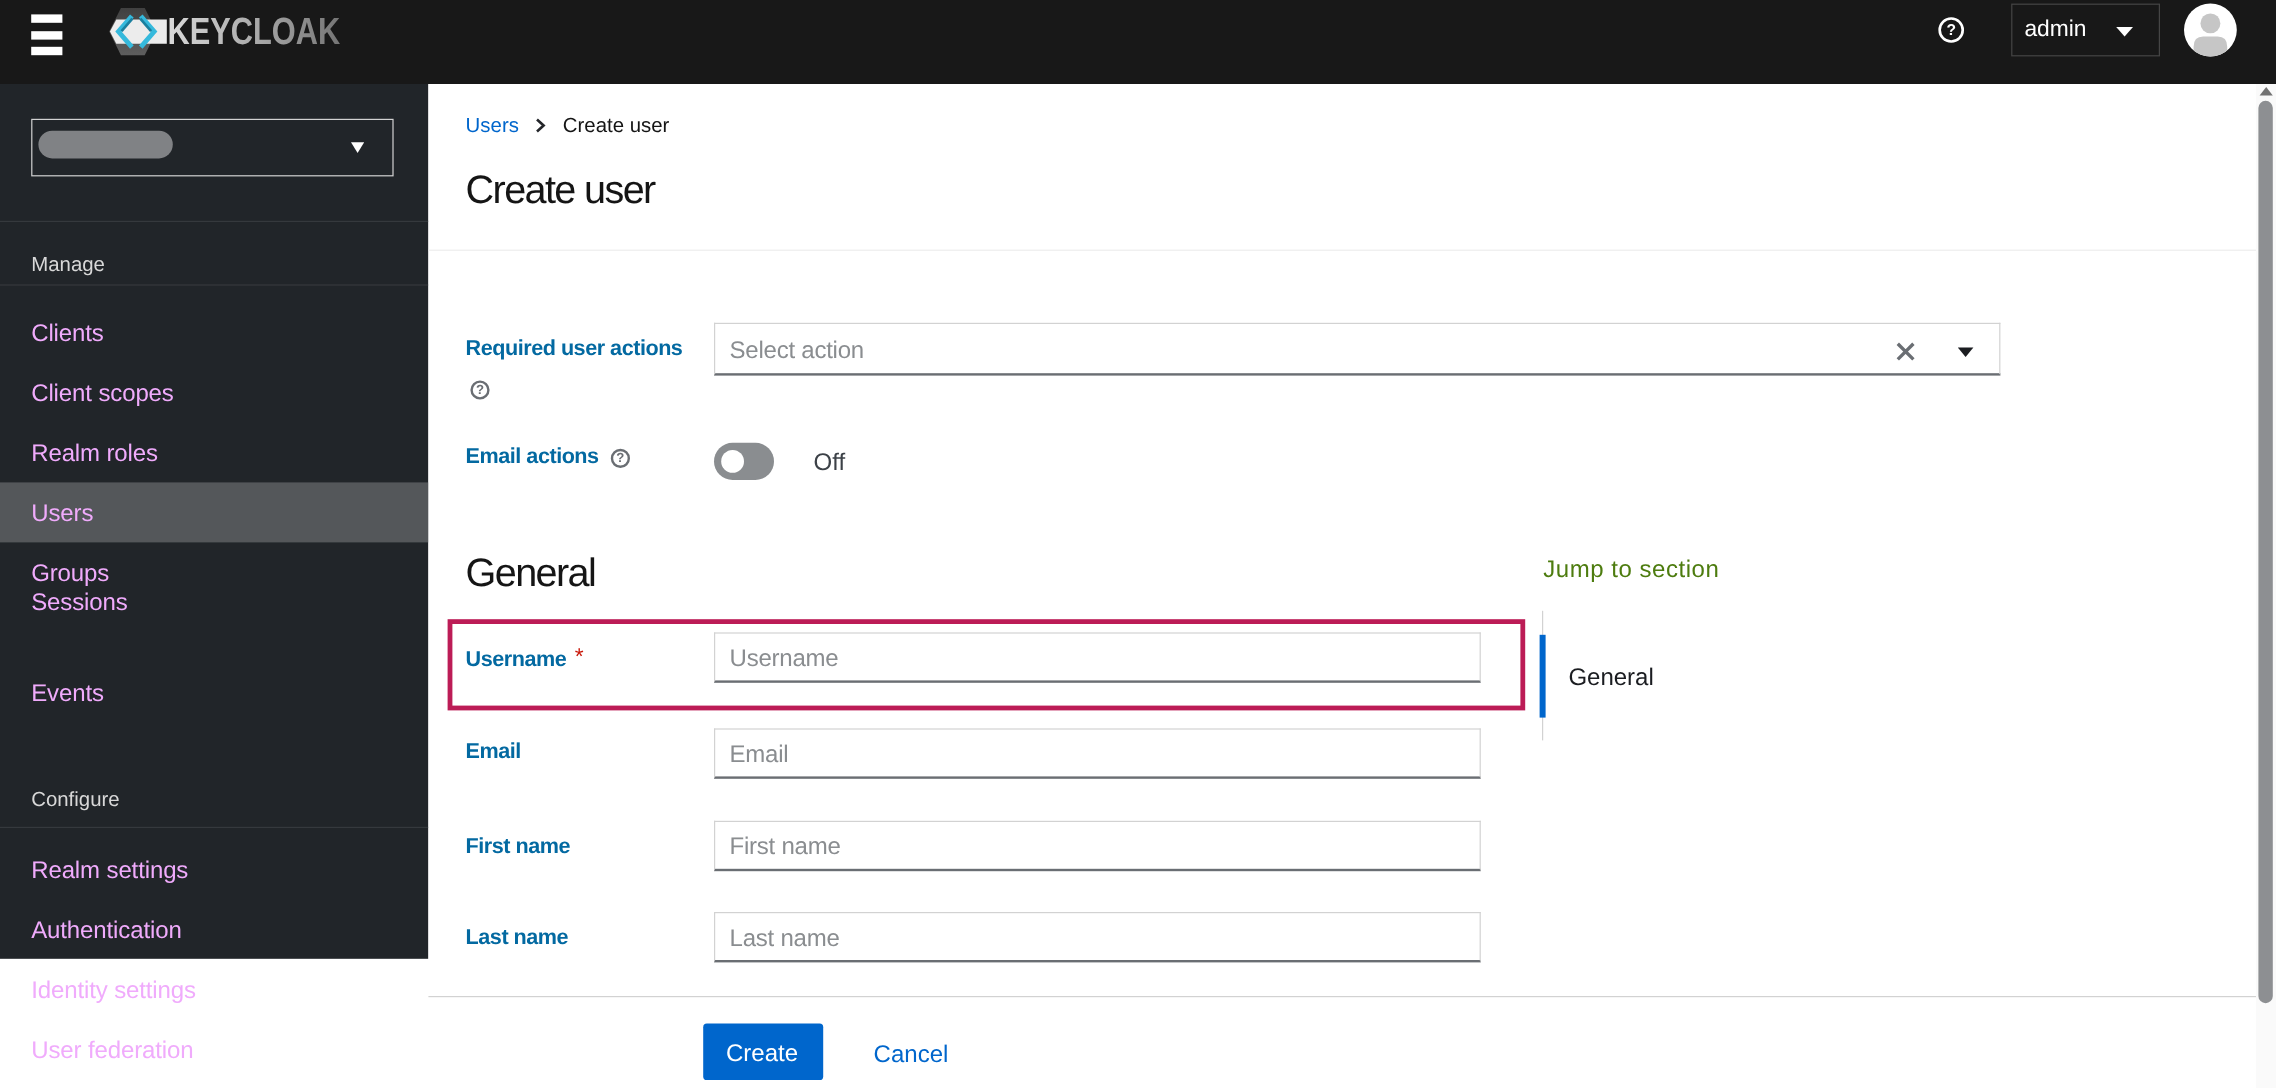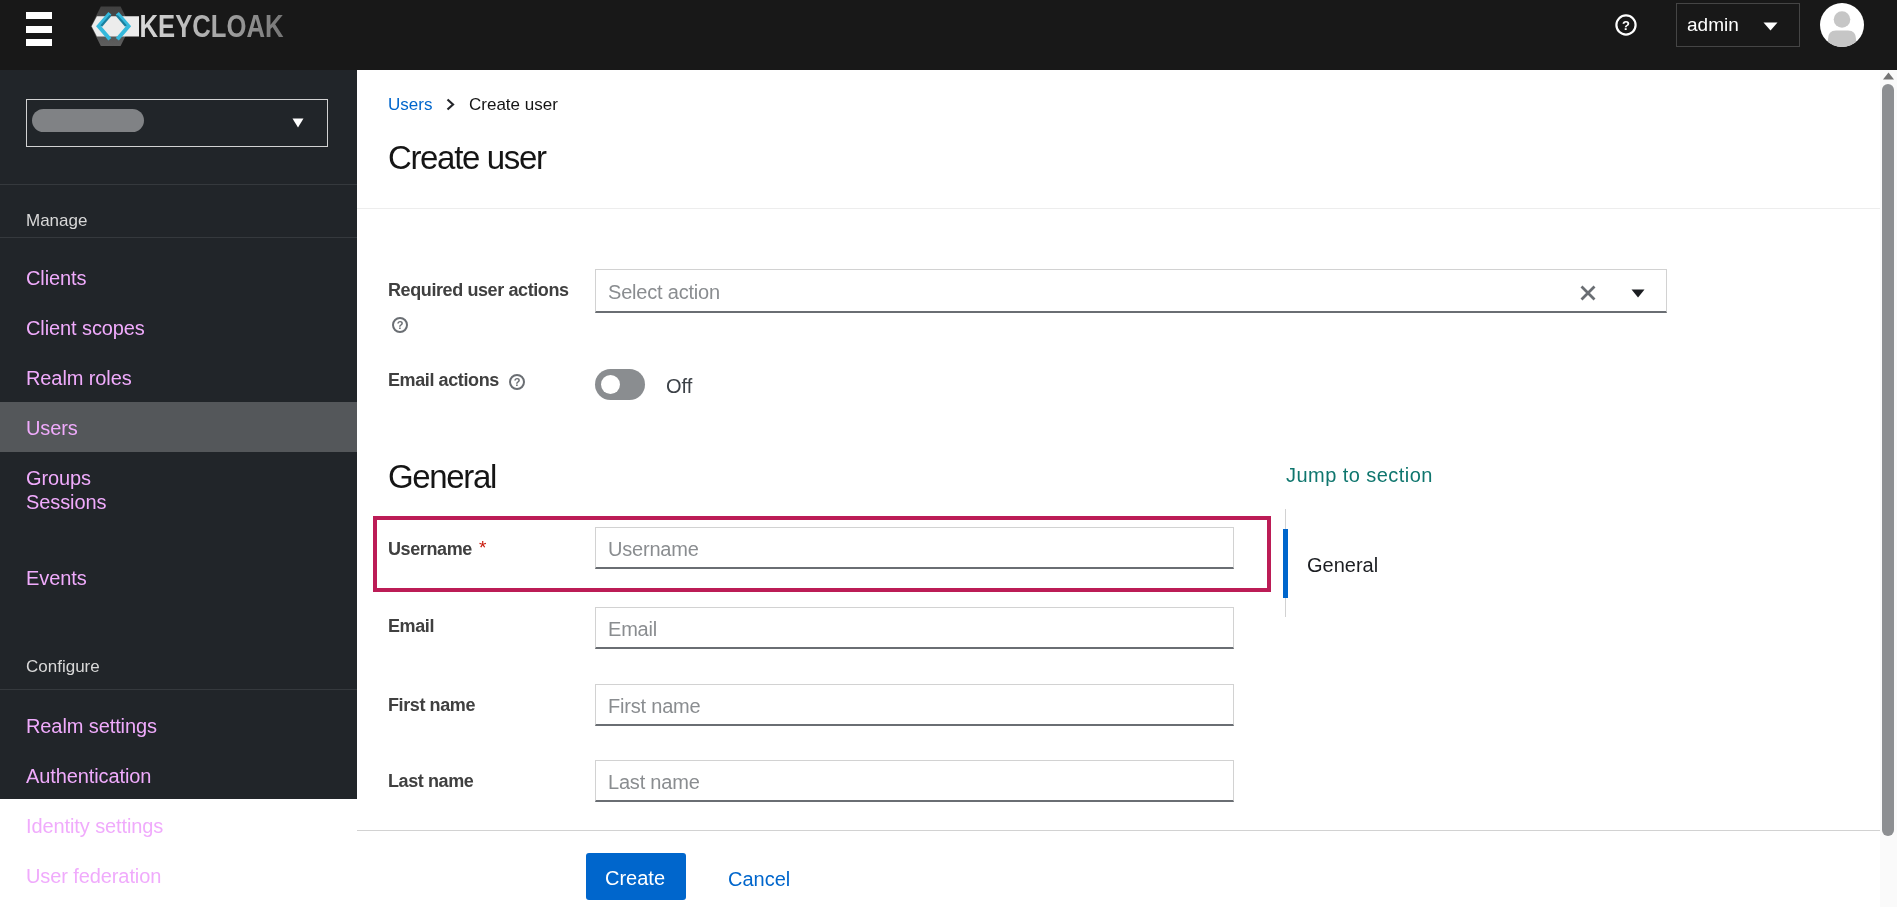--- a/index.html
+++ b/index.html
@@ -9,21 +9,21 @@
   
   #masthead { position:absolute; left:0; top:0; width:1897px; height:70px; background:#181818; }
   .hbar { position:absolute; left:26px; width:26px; height:7px; background:#fff; }
   
   #sidebar { position:absolute; left:0; top:70px; width:357px; height:729px; background:#212529; }
   .sdiv { position:absolute; left:0; width:357px; height:1px; background:#35393d; }
   .navitem { position:absolute; left:26px; font-size:20px; color:#f0abfc; letter-spacing:-0.1px; }
   .navsec  { position:absolute; left:26px; font-size:17px; color:#d8d8d8; }
   
   #content { position:absolute; left:357px; top:70px; width:1540px; height:837px; background:#fff; }
-  .lbl { position:absolute; font-size:18px; font-weight:700; letter-spacing:-0.4px; color:#404040; }
+  .lbl { position:absolute; font-size:18px; font-weight:700; letter-spacing:-0.4px; color:#0369a1; }
   .inp { position:absolute; background:#fff; border:1px solid #d2d2d2; border-bottom:2px solid #6a6e73; }
   .ph  { position:absolute; font-size:20px; color:#8a8d90; letter-spacing:-0.2px; }
   .helpring { position:absolute; width:16px; height:16px; border:2px solid #6a6e73; border-radius:50%;
     color:#6a6e73; font-size:11px; font-weight:700; text-align:center; line-height:12px; }
 </style>
 </head>
 <body>
 <div id="masthead">
   <div class="hbar" style="top:12px"></div>
   <div class="hbar" style="top:25.5px"></div>
@@ -120,21 +120,21 @@
     <path d="M 1.5,1.5 L 14.5,14.5 M 14.5,1.5 L 1.5,14.5" stroke="#6a6e73" stroke-width="2.8"></path>
   </svg>
   <svg class="abs" style="left:1274px; top:219px" width="14" height="9" viewBox="0 0 14 9">
     <polygon points="0.5,0.5 13.5,0.5 7,8.5" fill="#1b1d21"></polygon>
   </svg>
 
   <div class="lbl" style="left:31px; top:300px;">Email actions</div>
   <div class="helpring" style="left:152px; top:304px;">?</div>
   <div class="abs" style="left:238px; top:299px; width:50px; height:31px; border-radius:15.5px; background:#8a8d90;"></div>
   <div class="abs" style="left:243.5px; top:305px; width:19px; height:19px; border-radius:50%; background:#fff;"></div>
-  <div class="abs" style="left:309px; top:305px; font-size:20px; color:#3c4147;">Off</div>
+  <div class="abs" style="left:321px; top:305px; font-size:20px; color:#3c4147;">Off</div>
 
   <div class="abs" style="left:31px; top:388px; font-size:33px; letter-spacing:-1.35px; color:#151515;">General</div>
 
   <div class="abs" style="left:16px; top:446px; width:898px; height:76px; border:4px solid #bc1c56;"></div>
 
   <div class="lbl" style="left:31px; top:469px;">Username</div>
   <div class="abs" style="left:122px; top:467px; font-size:19px; color:#c9190b;">*</div>
   <div class="inp" style="left:238px; top:457px; width:639px; height:42px;"></div>
   <div class="ph" style="left:251px; top:468px;">Username</div>
 
@@ -143,21 +143,21 @@
   <div class="ph" style="left:251px; top:548px;">Email</div>
 
   <div class="lbl" style="left:31px; top:625px;">First name</div>
   <div class="inp" style="left:238px; top:614px; width:639px; height:42px;"></div>
   <div class="ph" style="left:251px; top:625px;">First name</div>
 
   <div class="lbl" style="left:31px; top:701px;">Last name</div>
   <div class="inp" style="left:238px; top:690px; width:639px; height:42px;"></div>
   <div class="ph" style="left:251px; top:701px;">Last name</div>
 
-  <div class="abs" style="left:929px; top:394px; font-size:20px; letter-spacing:0.45px; color:#0f766e;">Jump to section</div>
+  <div class="abs" style="left:929px; top:394px; font-size:20px; letter-spacing:0.45px; color:#4d7c0f;">Jump to section</div>
   <div class="abs" style="left:928px; top:439px; width:1px; height:108px; background:#d2d2d2;"></div>
   <div class="abs" style="left:926px; top:459px; width:5px; height:69px; background:#0066cc;"></div>
   <div class="abs" style="left:950px; top:484px; font-size:20px; color:#1b1d21;">General</div>
 
   <div class="abs" style="left:0; top:760px; width:1523px; height:1px; background:#d2d2d2;"></div>
   <div class="abs" style="left:229px; top:783px; width:100px; height:47px; border-radius:3px; background:#0066cc;"></div>
   <div class="abs" style="left:248px; top:797px; font-size:20px; color:#fff;">Create</div>
   <div class="abs" style="left:371px; top:798px; font-size:20px; color:#0066cc;">Cancel</div>
 </div>
 

